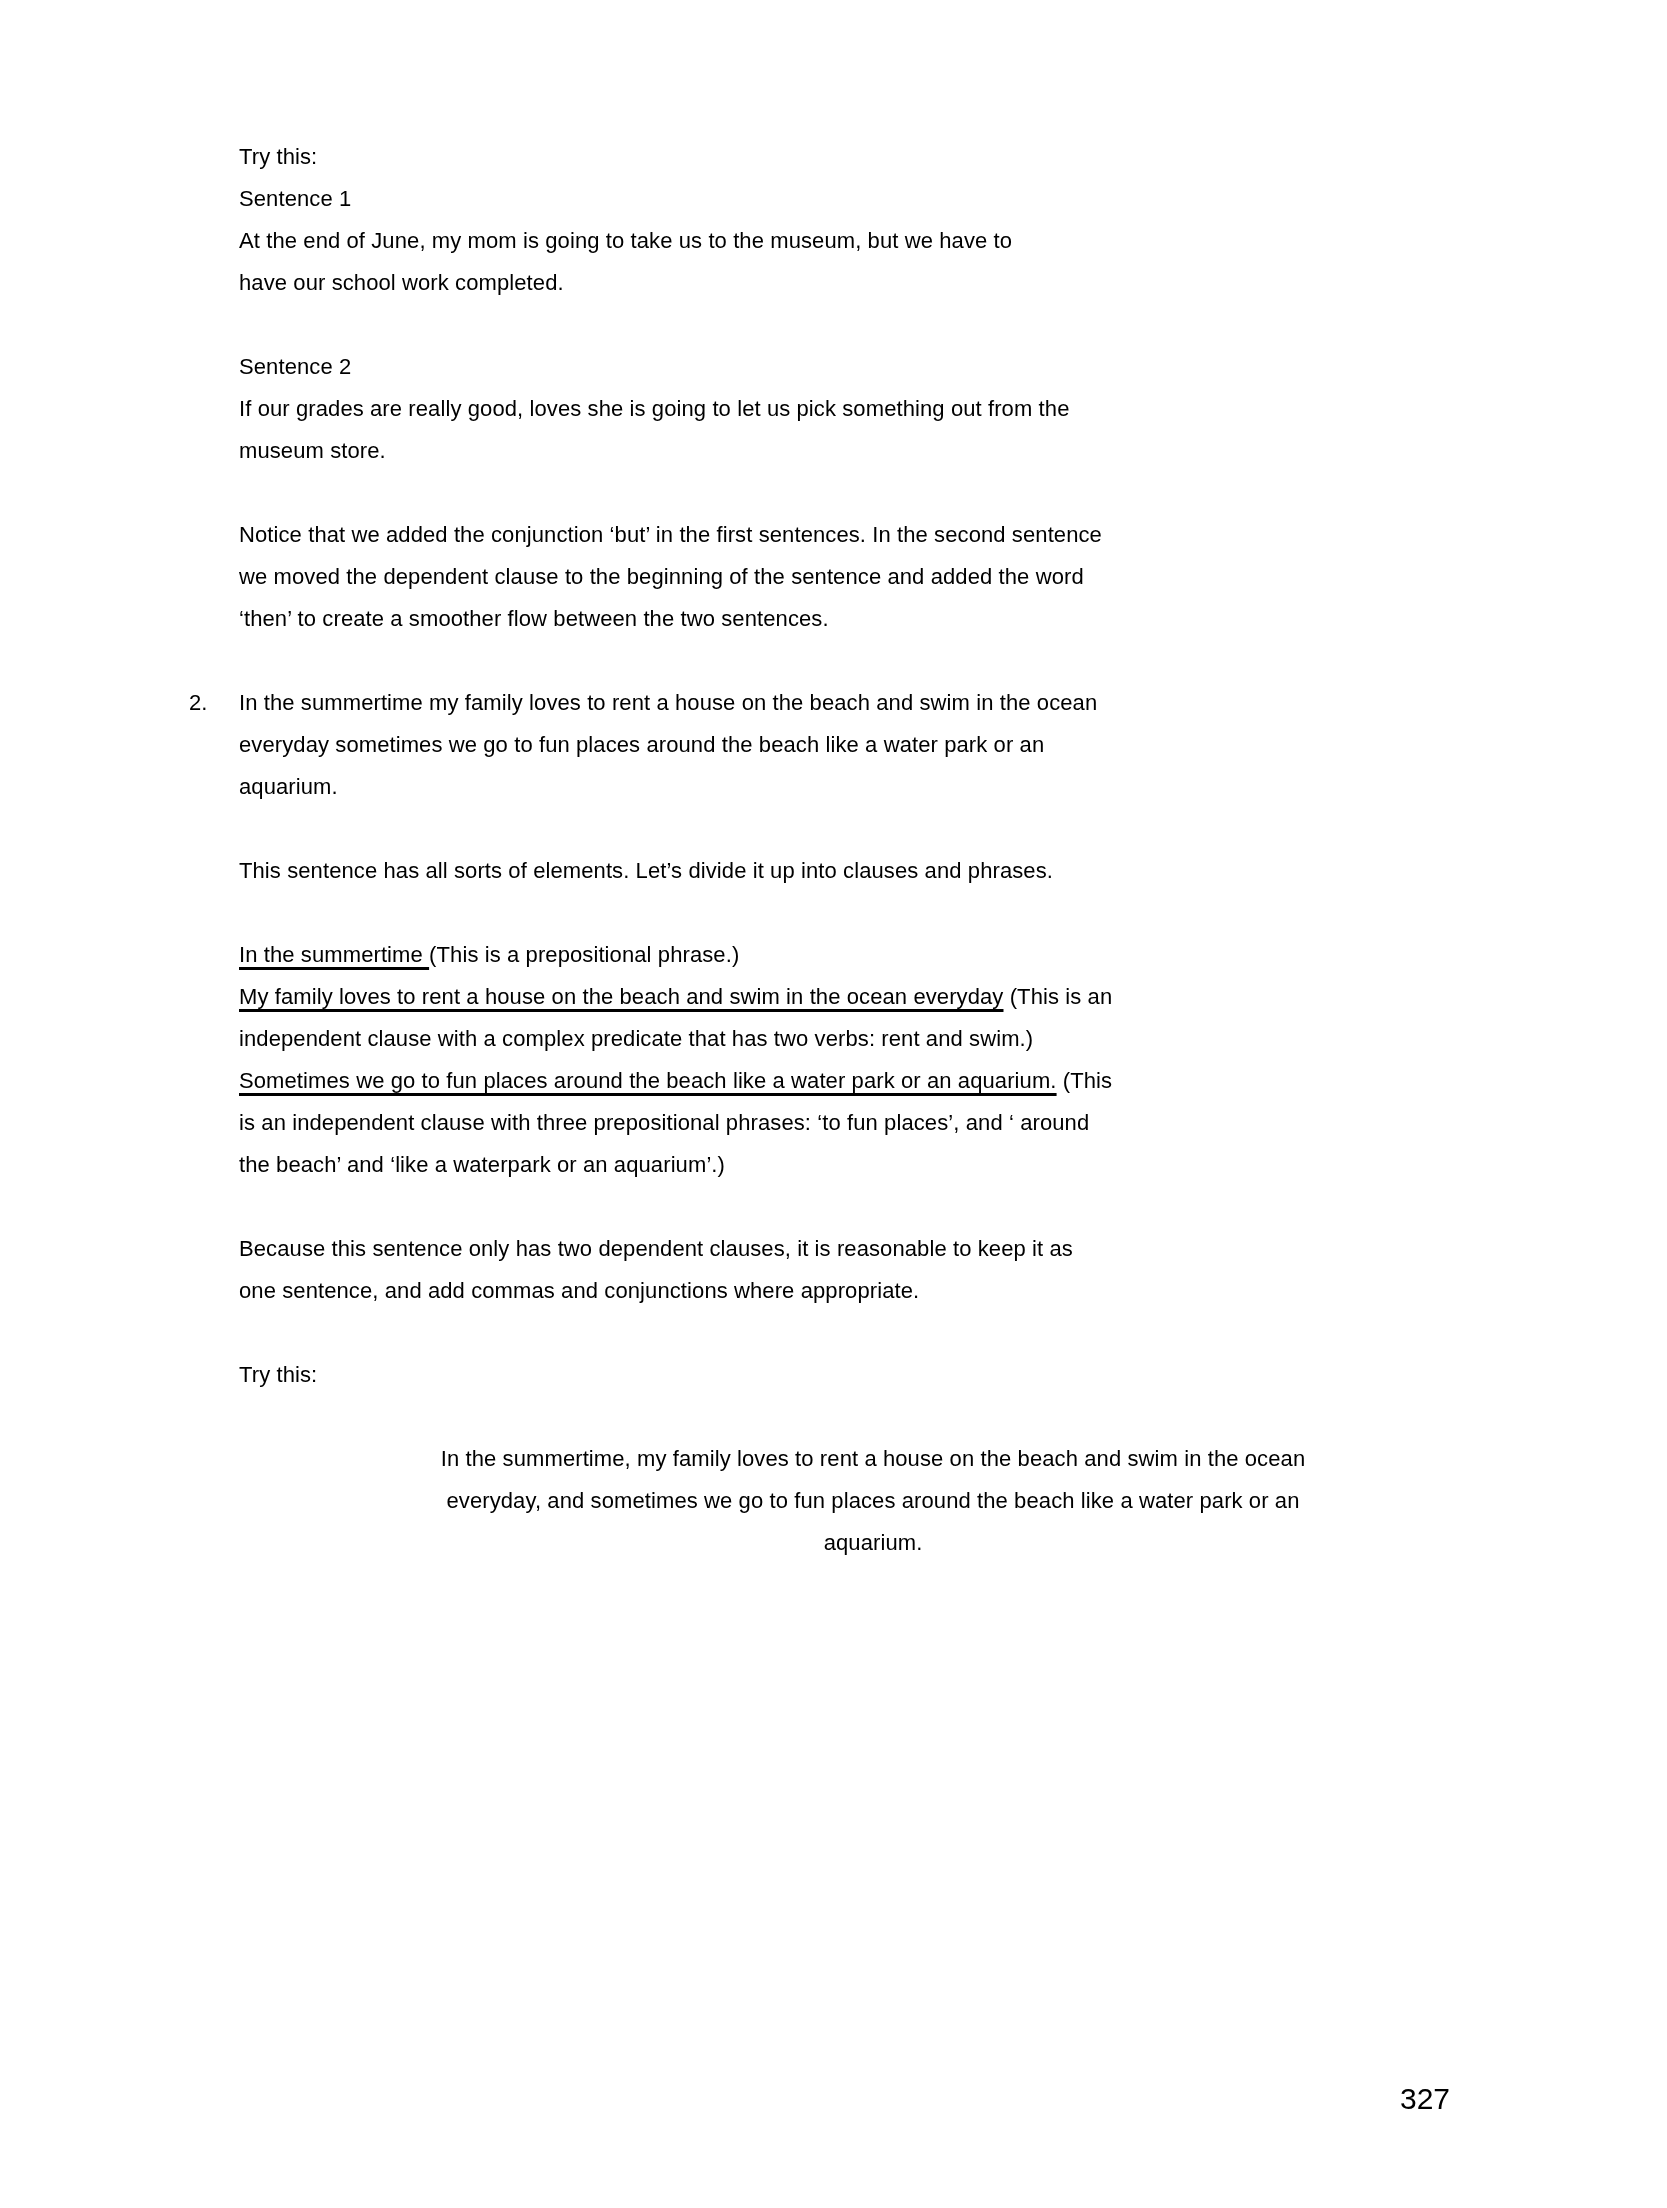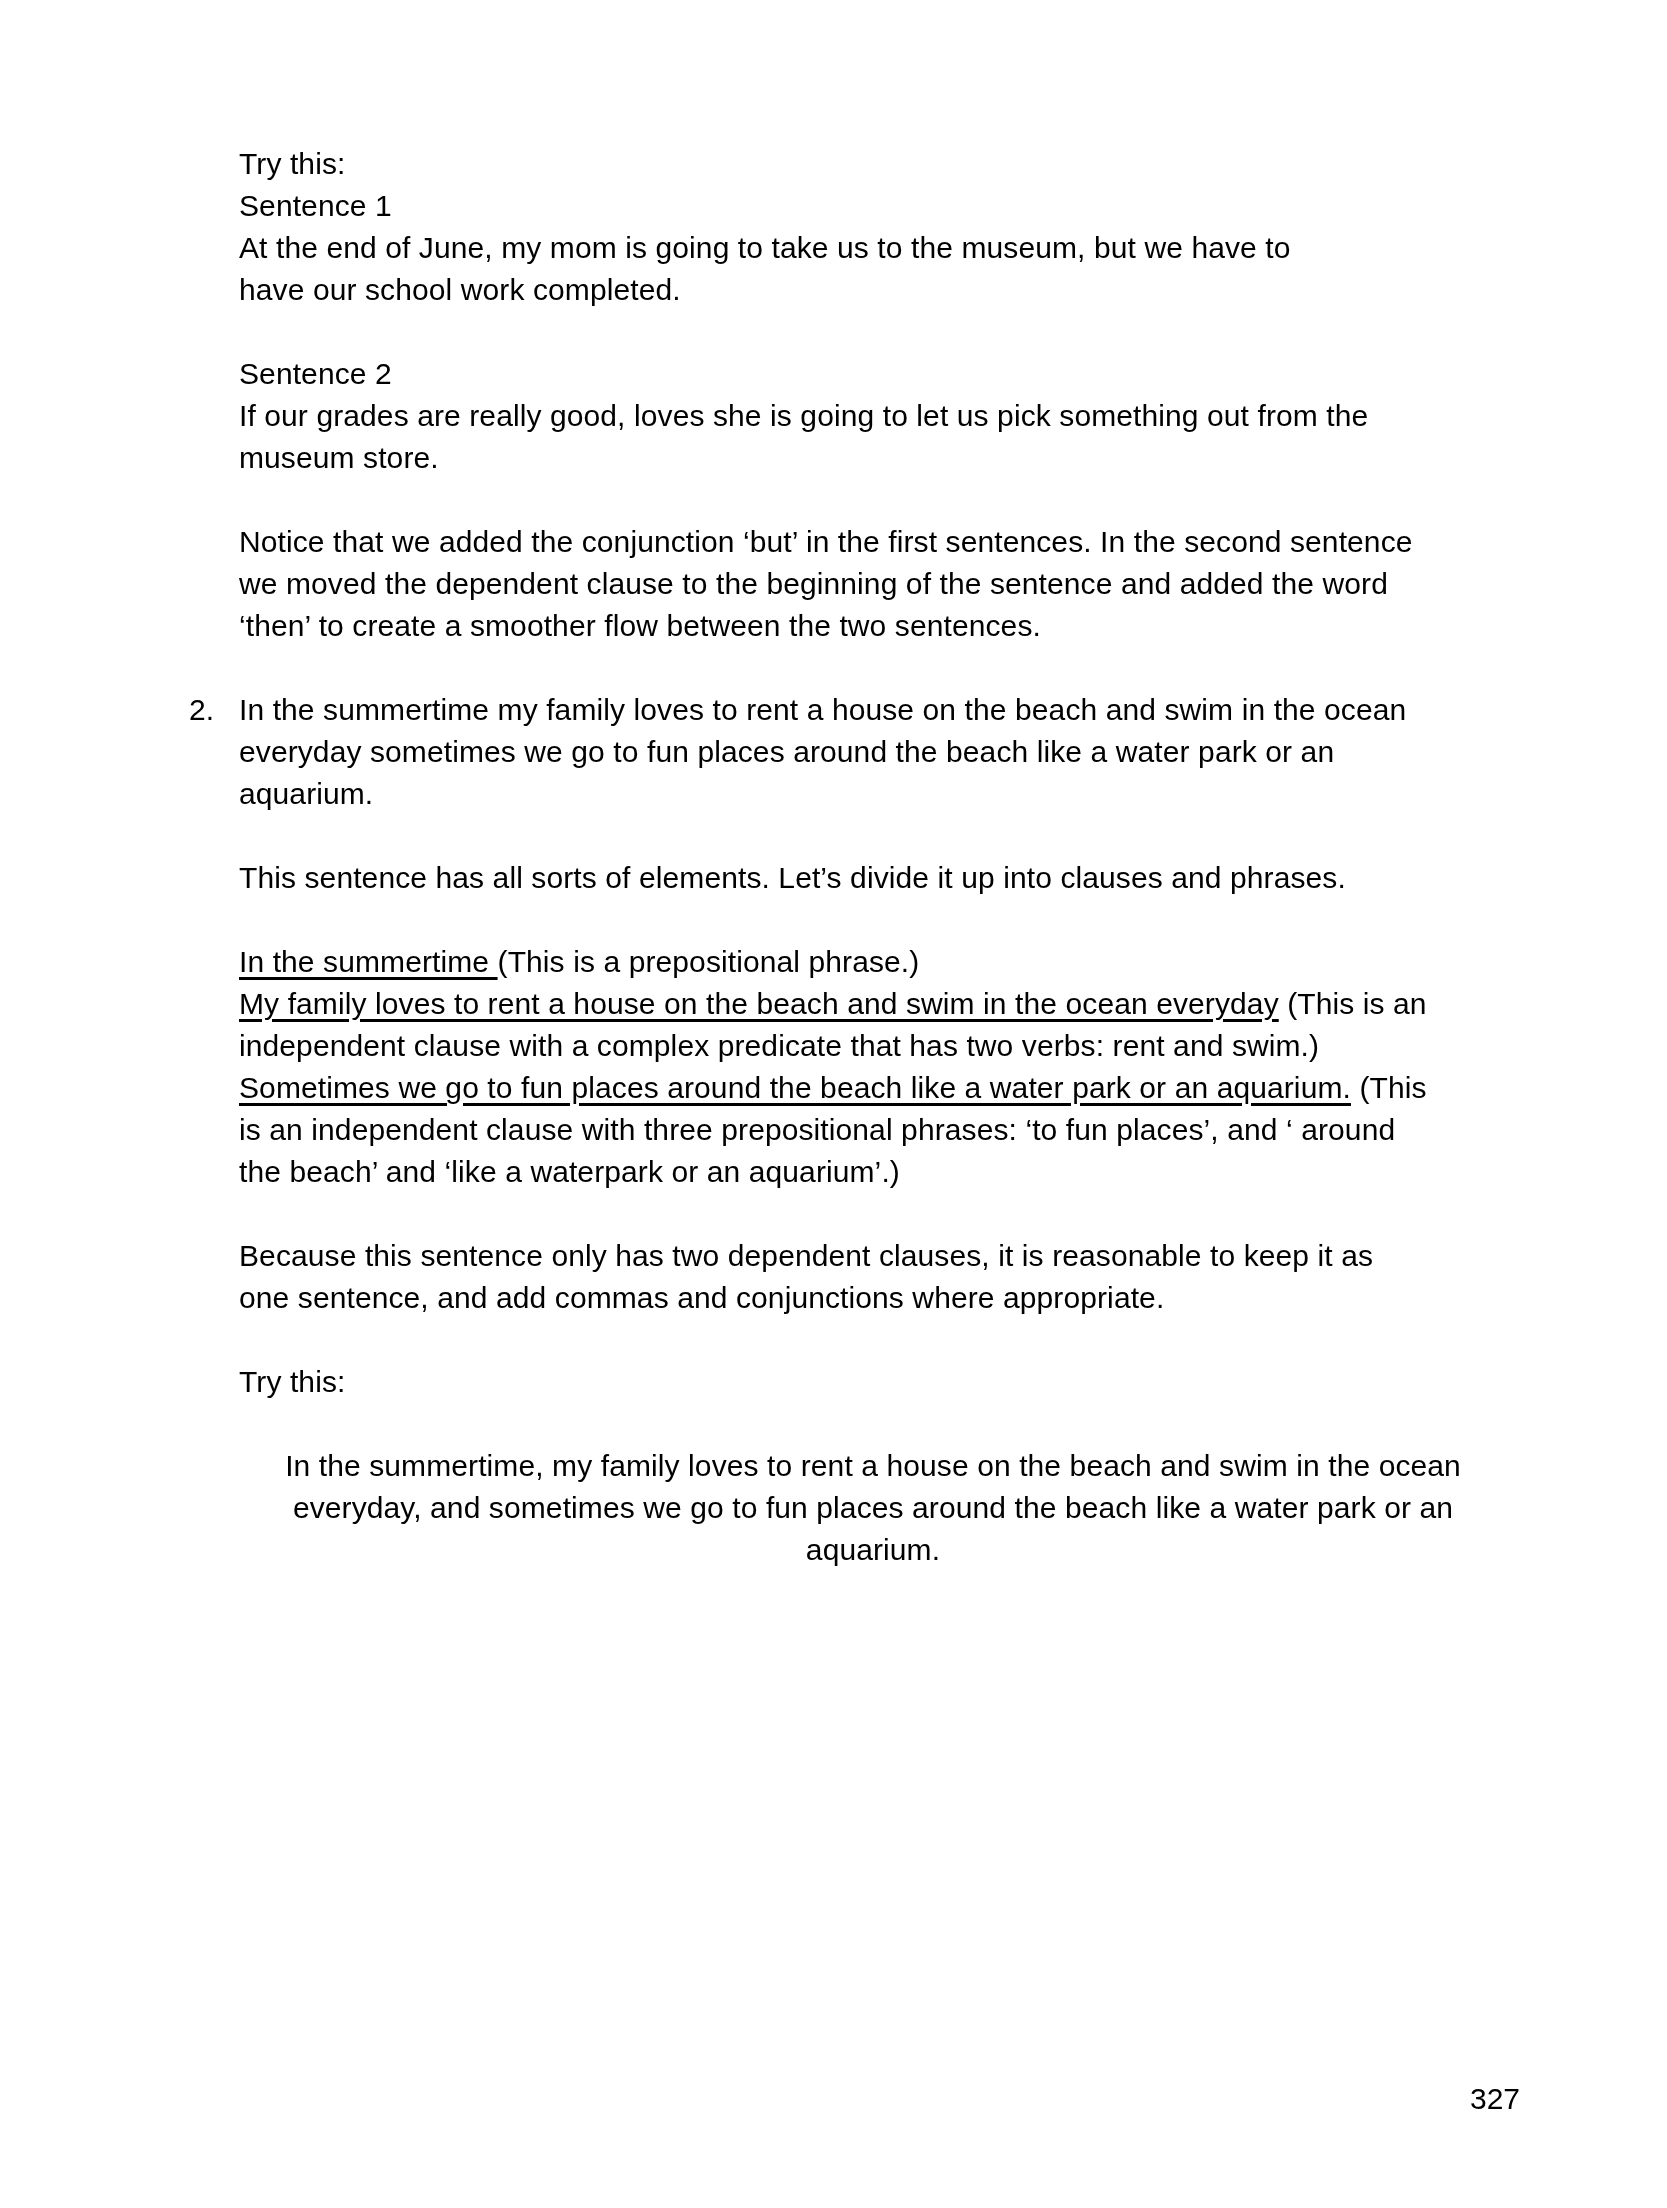--- a/index.html
+++ b/index.html
@@ -14,23 +14,23 @@
     height: 2209px;
     margin: 0 auto;
     background: #ffffff;
     color: #000000;
     font-family: "Liberation Sans", "DejaVu Sans", sans-serif;
     overflow: hidden;
   }
   .content {
     position: absolute;
     left: 239px;
-    top: 143px;
+    top: 136px;
     width: 1268px;
-    font-size: 30px;
+    font-size: 22px;
     line-height: 42px;
     letter-spacing: 0.1px;
   }
   .para {
     margin: 0 0 42px 0;
     white-space: normal;
   }
   .para:last-child { margin-bottom: 0; text-align: center; }
   .numbered { position: relative; }
   .num {
@@ -39,21 +39,21 @@
     top: 0;
   }
   .seg { }
   .u {
     text-decoration: underline;
     text-decoration-thickness: 2.8px;
     text-underline-offset: 4.7px;
   }
   .page-number {
     position: absolute;
-    left: 1470px;
+    left: 1400px;
     top: 2078px;
     font-size: 30px;
     line-height: 42px;
     text-align: center;
   }
 </style>
 </head>
 <body>
 
 <div class="page">

